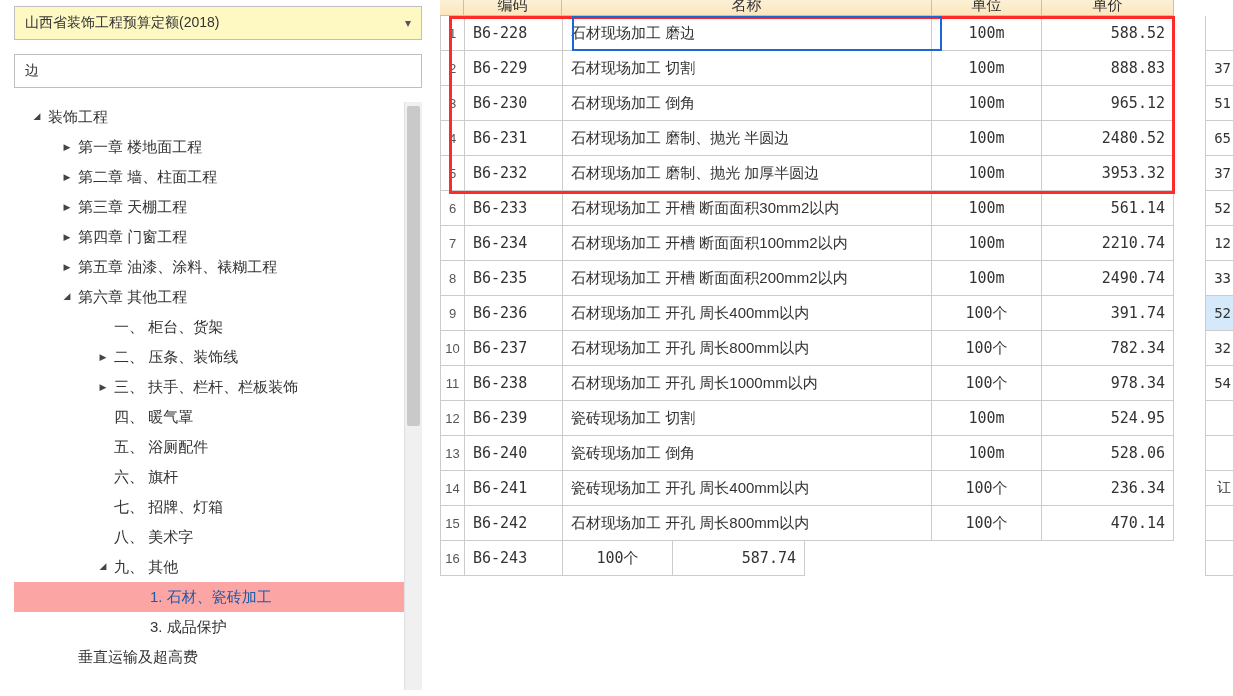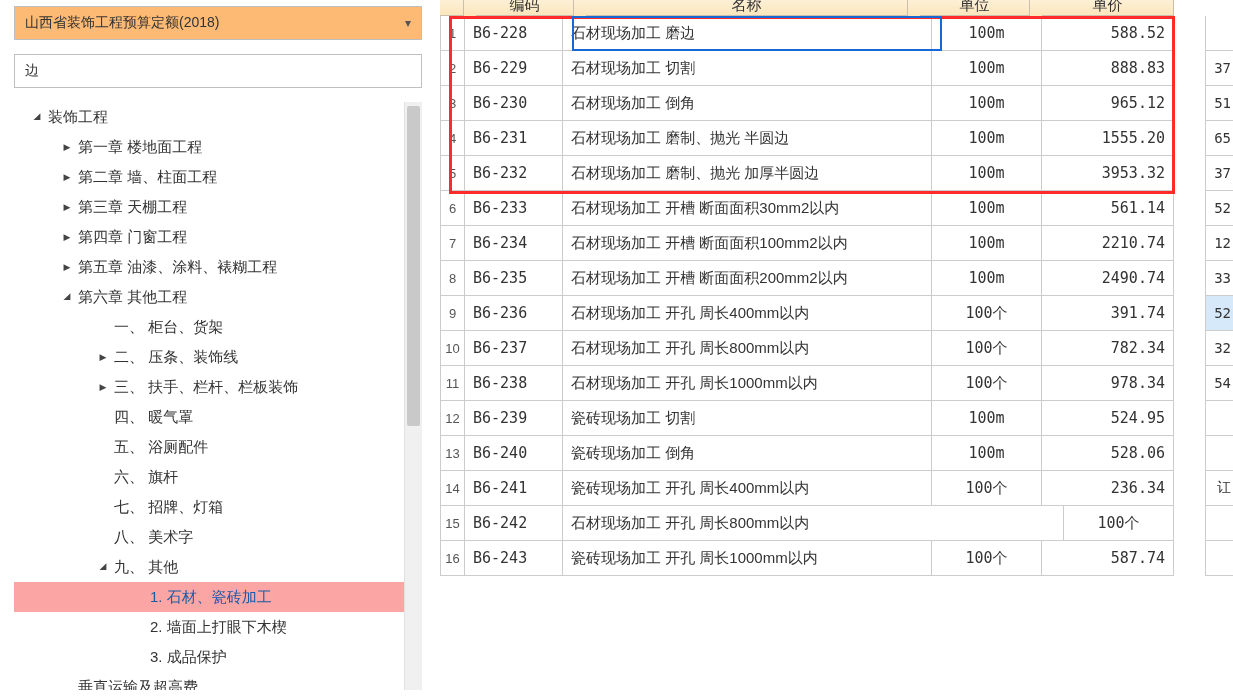--- a/index.html
+++ b/index.html
@@ -28,21 +28,21 @@
     position: relative;
   }
   .dropdown {
     width: 408px;
     height: 34px;
     border: 1px solid #bfbfbf;
     display: flex;
     align-items: center;
     padding: 0 10px;
     justify-content: space-between;
-    background: #fdba74;
+    background: #fef9c3;
   }
   .dropdown .chev {
     font-size: 12px;
     color: #555;
   }
   .search-box {
     margin-top: 14px;
     width: 408px;
     height: 34px;
     border: 1px solid #bfbfbf;
@@ -288,40 +288,36 @@
           <div class="tree-row indent-2">
             <span class="caret" style="font-size: 9px; transform: translateY(-1px);">◢</span>
             <span class="lbl">九、 其他</span>
           </div>
           <div class="tree-row indent-3 selected">
             <span class="caret"></span>
             <span class="lbl">1. 石材、瓷砖加工</span>
           </div>
           <div class="tree-row indent-3">
             <span class="caret"></span>
-            <span class="lbl">2. 墙面上打眼下木楔</span>
-          </div>
-          <div class="tree-row indent-3">
-            <span class="caret"></span>
             <span class="lbl">3. 成品保护</span>
           </div>
           <div class="tree-row indent-1">
             <span class="caret"></span>
             <span class="lbl">垂直运输及超高费</span>
           </div>
         </div>
       <div class="scroll-track">
         <div class="scroll-thumb"></div>
       </div>
     </div>
   </div>
 
   <div class="right-panel">
     <div class="rp-inner">
-      <div class="thead-row" style="width:734px;gap:12px;">
+      <div class="thead-row" style="width:734px;">
         <div class="th rn"></div>
         <div class="th c-code">
             <span>编码</span>
           </div>
         <div class="th c-name">
             <span>名称</span>
           </div>
         <div class="th c-unit">
             <span>单位</span>
           </div>
@@ -349,21 +345,21 @@
             <div class="td c-code">B6-230</div>
             <div class="td c-name">石材现场加工 倒角</div>
             <div class="td c-unit">100m</div>
             <div class="td c-price">965.12</div>
           </div>
           <div class="trow">
             <div class="td rn">4</div>
             <div class="td c-code">B6-231</div>
             <div class="td c-name">石材现场加工 磨制、抛光 半圆边</div>
             <div class="td c-unit">100m</div>
-            <div class="td c-price">1555.20</div>
+            <div class="td c-price">2480.52</div>
           </div>
           <div class="trow">
             <div class="td rn">5</div>
             <div class="td c-code">B6-232</div>
             <div class="td c-name">石材现场加工 磨制、抛光 加厚半圆边</div>
             <div class="td c-unit">100m</div>
             <div class="td c-price">3953.32</div>
           </div>
           <div class="trow">
             <div class="td rn">6</div>
@@ -426,25 +422,25 @@
             <div class="td c-code">B6-241</div>
             <div class="td c-name">瓷砖现场加工 开孔 周长400mm以内</div>
             <div class="td c-unit">100个</div>
             <div class="td c-price">236.34</div>
           </div>
           <div class="trow">
             <div class="td rn">15</div>
             <div class="td c-code">B6-242</div>
             <div class="td c-name">石材现场加工 开孔 周长800mm以内</div>
             <div class="td c-unit">100个</div>
+            <div class="td c-price">470.14</div>
           </div>
           <div class="trow">
             <div class="td rn">16</div>
             <div class="td c-code">B6-243</div>
-            <div class="td c-name">瓷砖现场加工 开孔 周长1000mm以内</div>
             <div class="td c-unit">100个</div>
             <div class="td c-price">587.74</div>
           </div>
         </div>
 
       <div class="hl-frame"></div>
       <div class="sel-blue" id="selblue" style="left: 132px; top: 16px; width: 370px; height: 35px;"></div>
 
       <div class="extra-col" id="extracol">
           <div class="extra-cell blank"></div>

